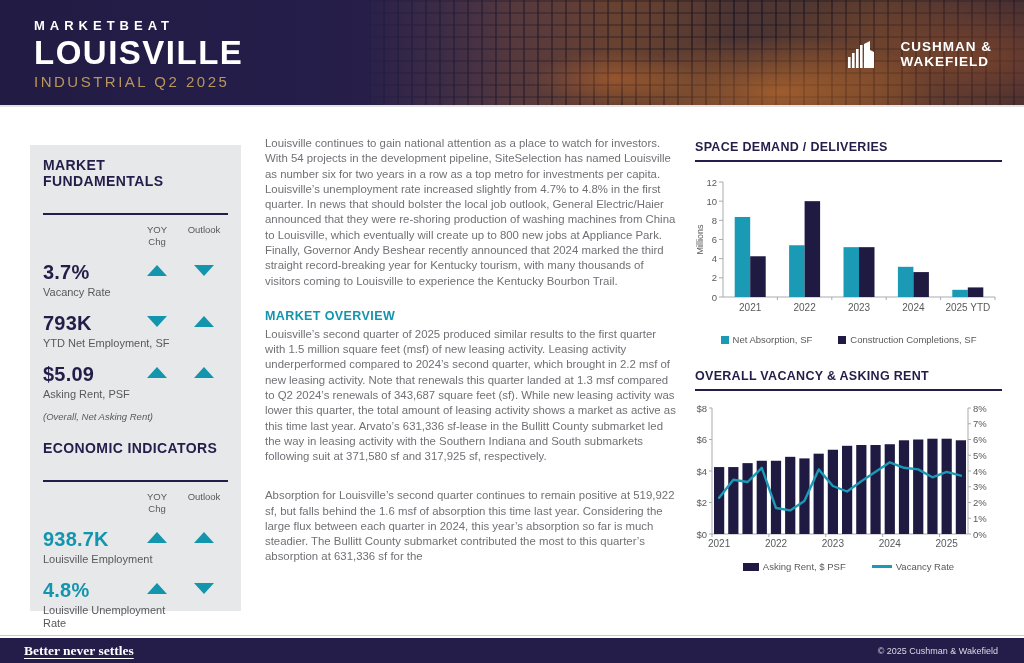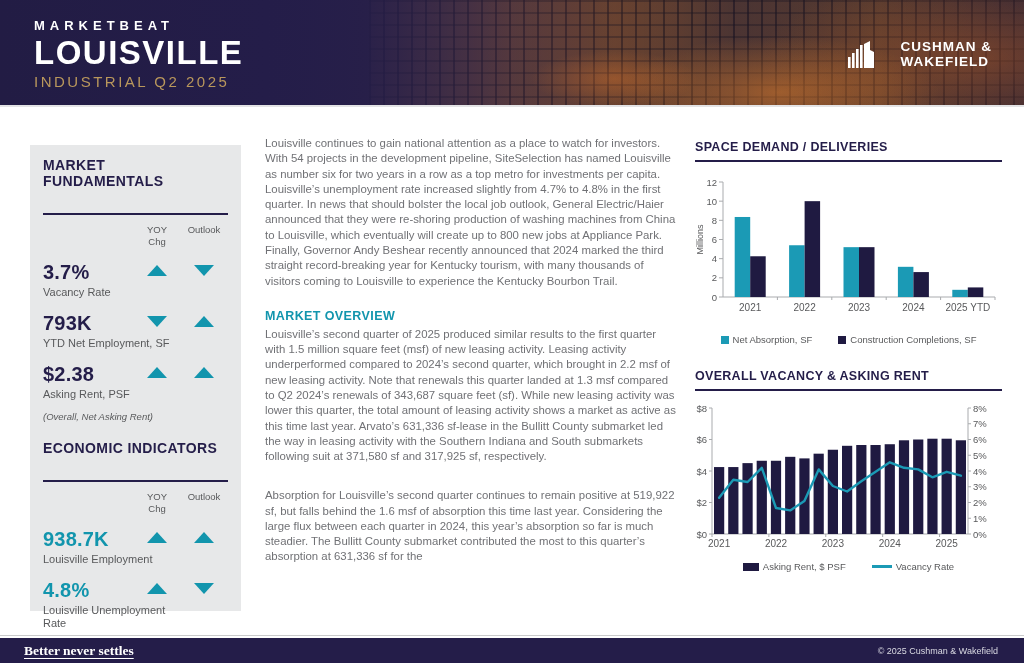--- a/index.html
+++ b/index.html
@@ -131,21 +131,21 @@
       <div class="arrow-cell">
           <span class="arrow arr-down"></span>
         </div>
       <div class="arrow-cell">
           <span class="arrow arr-up"></span>
         </div>
       <div class="stat-label">YTD Net Employment, SF</div>
     </div>
 
     <div class="stat-row">
-      <div class="stat-value">$2.38</div>
+      <div class="stat-value">$5.09</div>
       <div class="arrow-cell">
           <span class="arrow arr-up"></span>
         </div>
       <div class="arrow-cell">
           <span class="arrow arr-up"></span>
         </div>
       <div class="stat-label">Asking Rent, PSF</div>
     </div>
 
     <div class="panel-note">(Overall, Net Asking Rent)</div>

